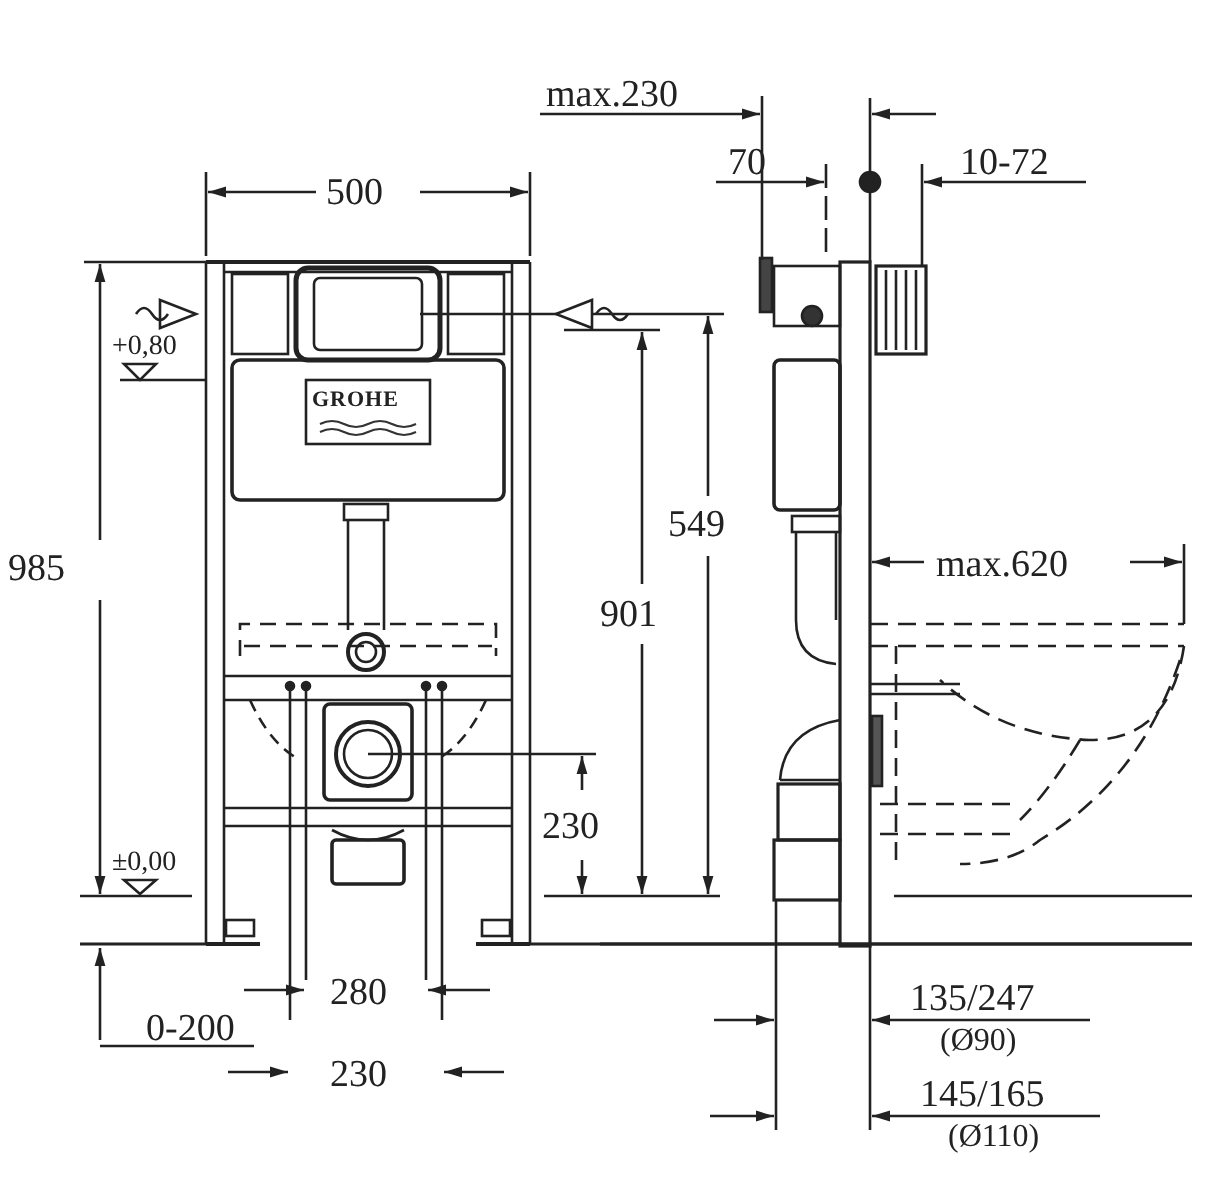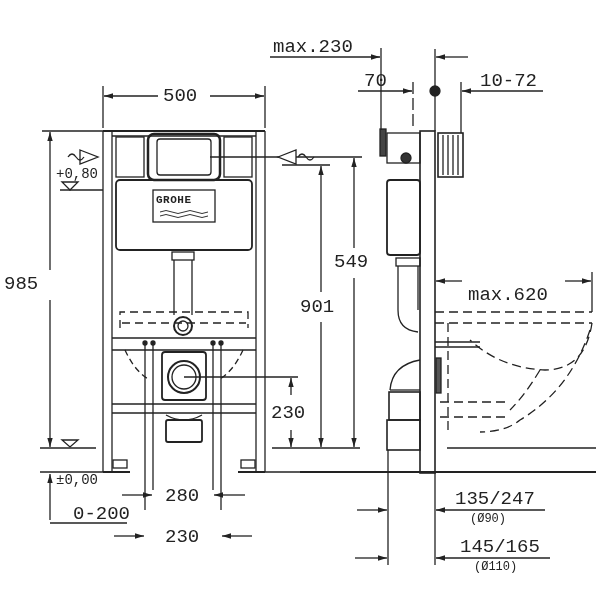--- a/index.html
+++ b/index.html
@@ -1,21 +1,21 @@
 <!DOCTYPE html>
 <html><head>
 <meta charset="utf-8">
 <style>
   html, body { margin:0; padding:0; background:#ffffff; }
   body { width:616px; height:600px; overflow:hidden; position:relative; font-family:"Liberation Sans", sans-serif; }
   svg { position:absolute; left:0; top:0; }
-  .lbl { position:absolute; color:#222; font-family:Liberation Mono, monospace; white-space:nowrap; line-height:1; }
+  .lbl { position:absolute; color:#222; font-family:Liberation Serif, serif; white-space:nowrap; line-height:1; }
   .big { font-size:19px; }
   .med { font-size:14px; }
-  .sm  { font-size:12px; }
+  .sm  { font-size:16px; }
 </style>
 </head>
 <body>
 
 <svg width="616" height="600" viewBox="0 0 616 600" xmlns="http://www.w3.org/2000/svg">
   <defs>
     <marker id="ar" viewBox="0 0 10 10" refX="10" refY="5" markerWidth="7" markerHeight="7" orient="auto-start-reverse">
       <path d="M0,2 L10,5 L0,8 z" fill="#222"></path>
     </marker>
   </defs>
@@ -206,29 +206,29 @@
     <path d="M160 212 q6 -3 12 0 t12 0 t12 0 t12 0"></path>
     <path d="M160 216 q6 -3 12 0 t12 0 t12 0 t12 0"></path>
   </g>
 </svg>
 
 <div class="lbl sm" style="left:156px;top:195px;font-weight:bold;letter-spacing:0.5px;font-size:11px;">GROHE</div>
 
 <div class="lbl big" style="left:163px;top:87px;">500</div>
 <div class="lbl big" style="left:4px;top:275px;">985</div>
 <div class="lbl med" style="left:56px;top:167px;">+0,80</div>
-<div class="lbl med" style="left:56px;top:425px;margin-top:48px;">±0,00</div>
+<div class="lbl med" style="left:56px;top:425px;">±0,00</div>
 <div class="lbl big" style="left:60px;top:505px;margin-left:13px;">0-200</div>
 <div class="lbl big" style="left:165px;top:487px;">280</div>
 <div class="lbl big" style="left:165px;top:528px;">230</div>
 <div class="lbl big" style="left:271px;top:404px;">230</div>
 <div class="lbl big" style="left:300px;top:298px;">901</div>
 <div class="lbl big" style="left:334px;top:253px;">549</div>
 
 <div class="lbl big" style="left:273px;top:38px;">max.230</div>
 <div class="lbl big" style="left:364px;top:72px;">70</div>
 <div class="lbl big" style="left:480px;top:72px;">10-72</div>
 <div class="lbl big" style="left:468px;top:273px;"></div>
-<div class="lbl big" style="left:468px;top:286px;">max.620</div>
+<div class="lbl big" style="left:468px;top:273px;">max.620</div>
 <div class="lbl big" style="left:455px;top:490px;">135/247</div>
 <div class="lbl sm" style="left:470px;top:513px;">(Ø90)</div>
 <div class="lbl big" style="left:460px;top:538px;">145/165</div>
 <div class="lbl sm" style="left:474px;top:561px;">(Ø110)</div>
 
 </body></html>

